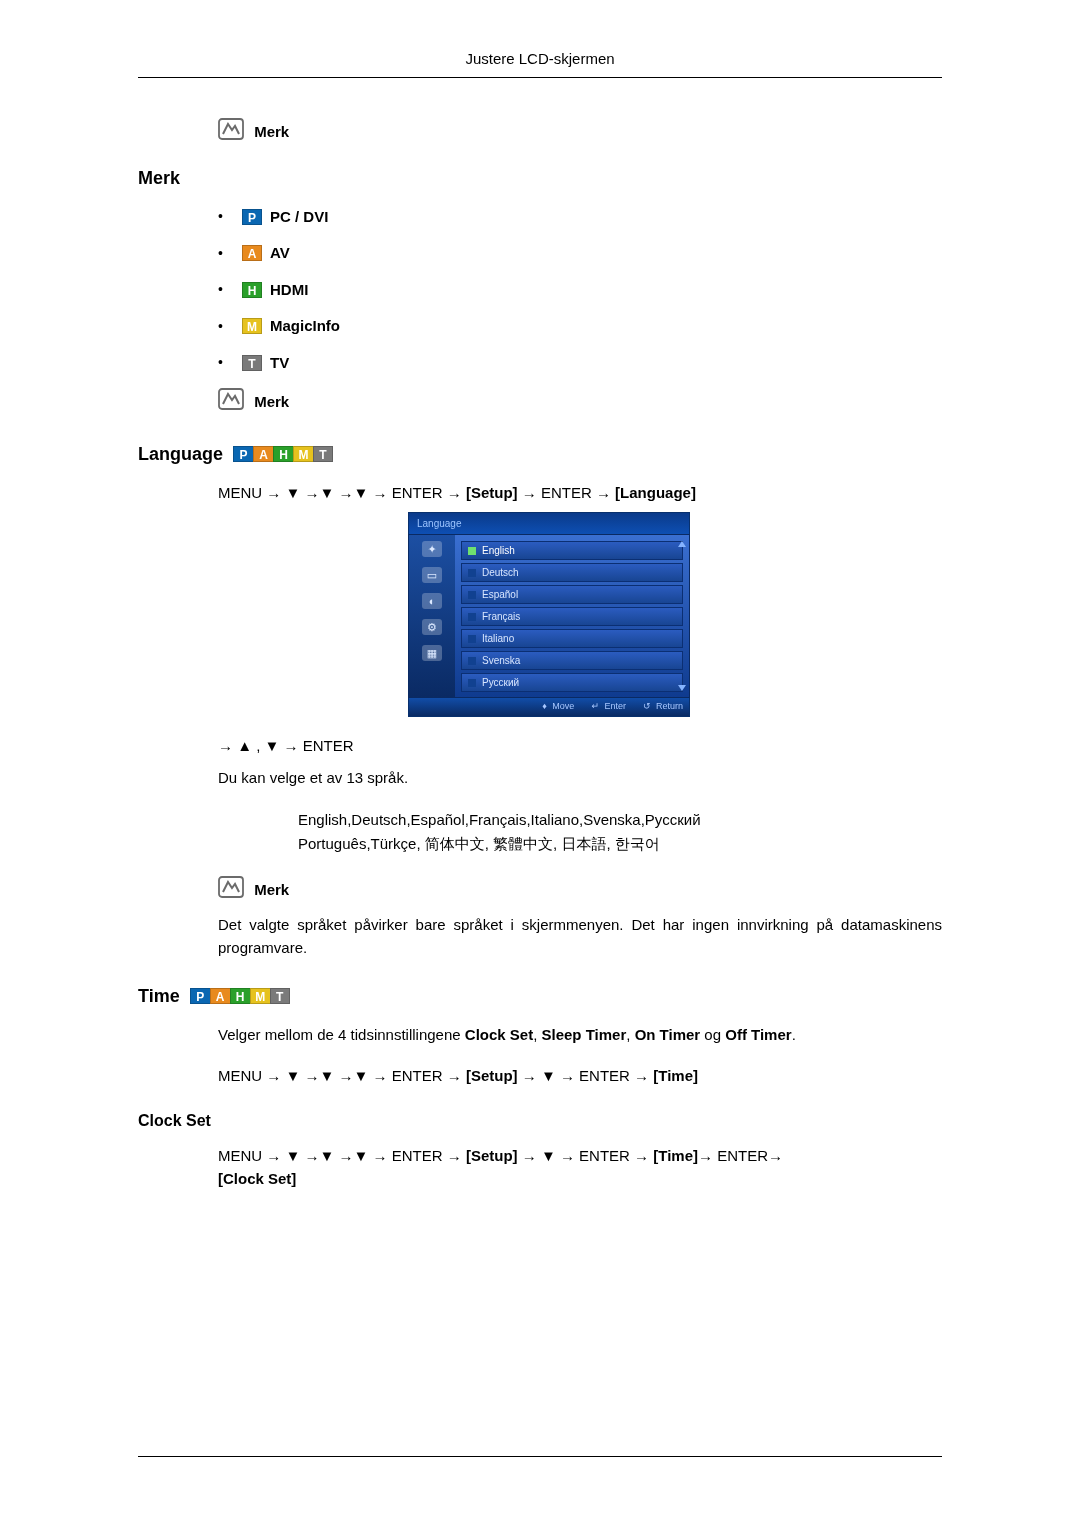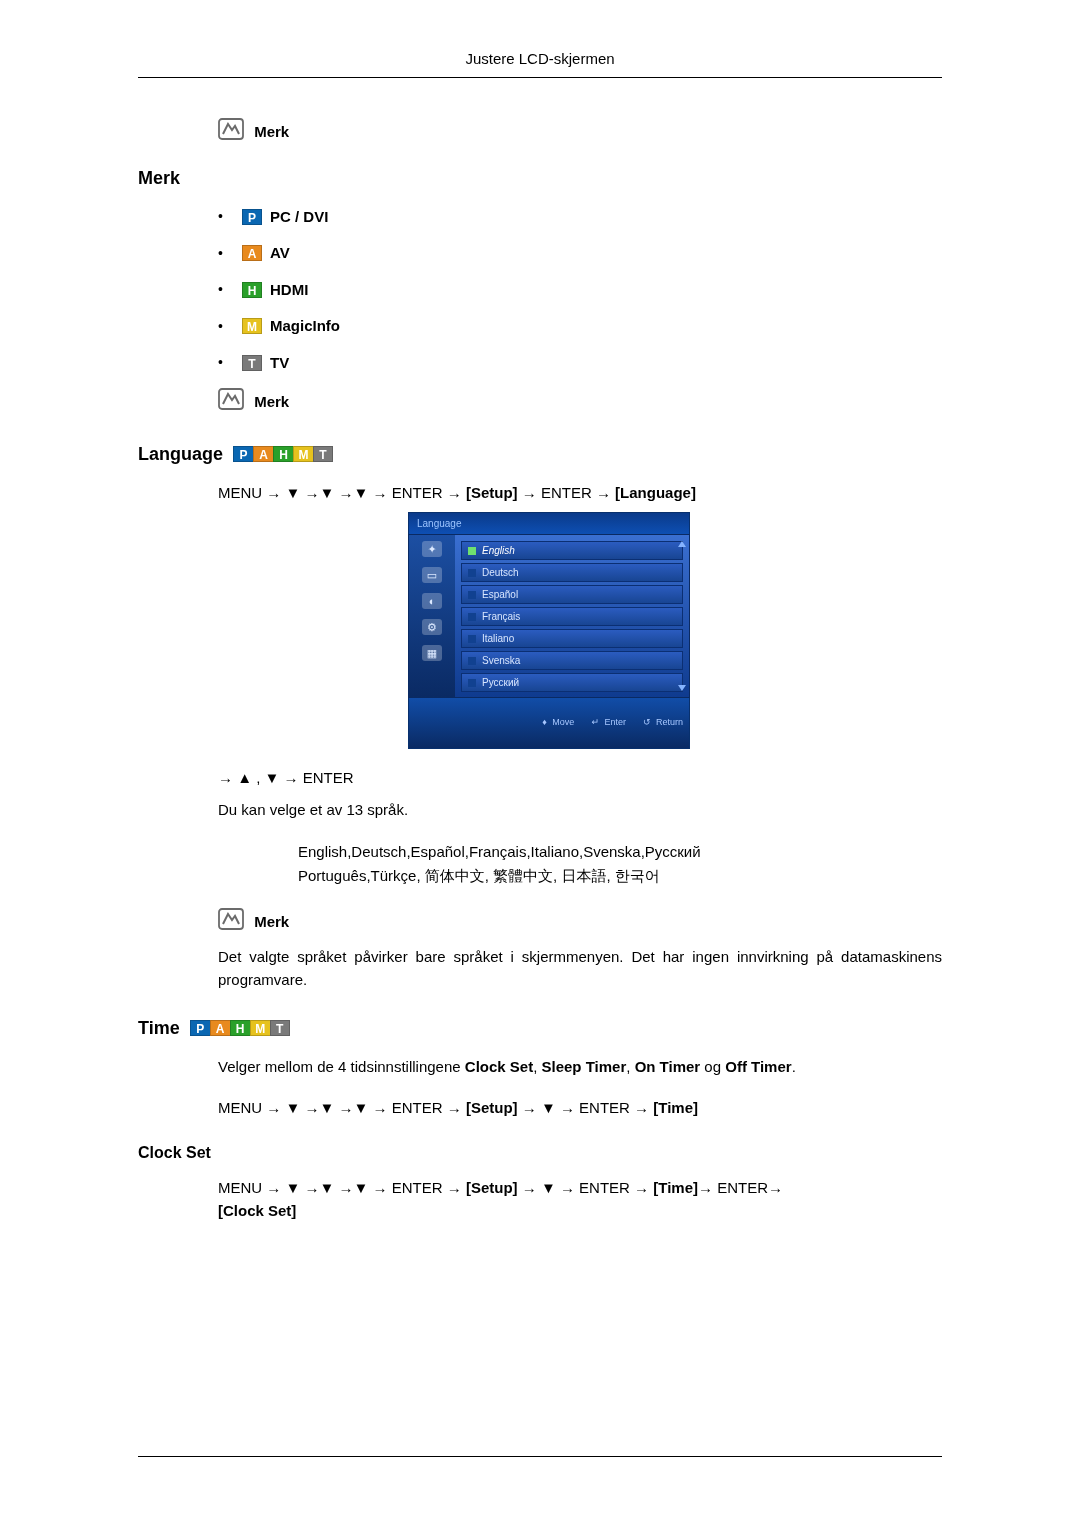--- a/index.html
+++ b/index.html
@@ -181,42 +181,42 @@
     align-items: center;
     gap: 6px;
     font-size: 10px;
   }
   .opt-chk {
     display:inline-block;
     width:8px; height:8px;
     background:#114190;
   }
   .opt-row.sel .opt-chk{ background:#6fe06f; }
-  .opt-row.sel { color:#fff;font-style:italic; }
+  .opt-row.sel { color:#fff; }
   .osd-scroll {
     position:absolute;
     right:3px; top:6px; bottom:6px;
     width:8px;
     display:flex;
     flex-direction:column;
     justify-content:space-between;
   }
   .osd-scroll span{
     display:block;
     width:0;height:0;
     border-left:4px solid transparent;
     border-right:4px solid transparent;
   }
   .osd-scroll .up{ border-bottom:6px solid #86b4ff; }
   .osd-scroll .dn{ border-top:6px solid #86b4ff; }
   .osd-footer{
     background: linear-gradient(#114da8,#0a2a63);
     color:#a7c7ff;
     font-size:9px;
-    padding:18px 6px;
+    padding:2px 6px;
     display:flex;
     justify-content:flex-end;
     gap:14px;
     border:1px solid #08306d;
     border-top:none;
   }
   .osd-footer span::before{
     content:"";
     display:inline-block;
     margin-right:3px;

